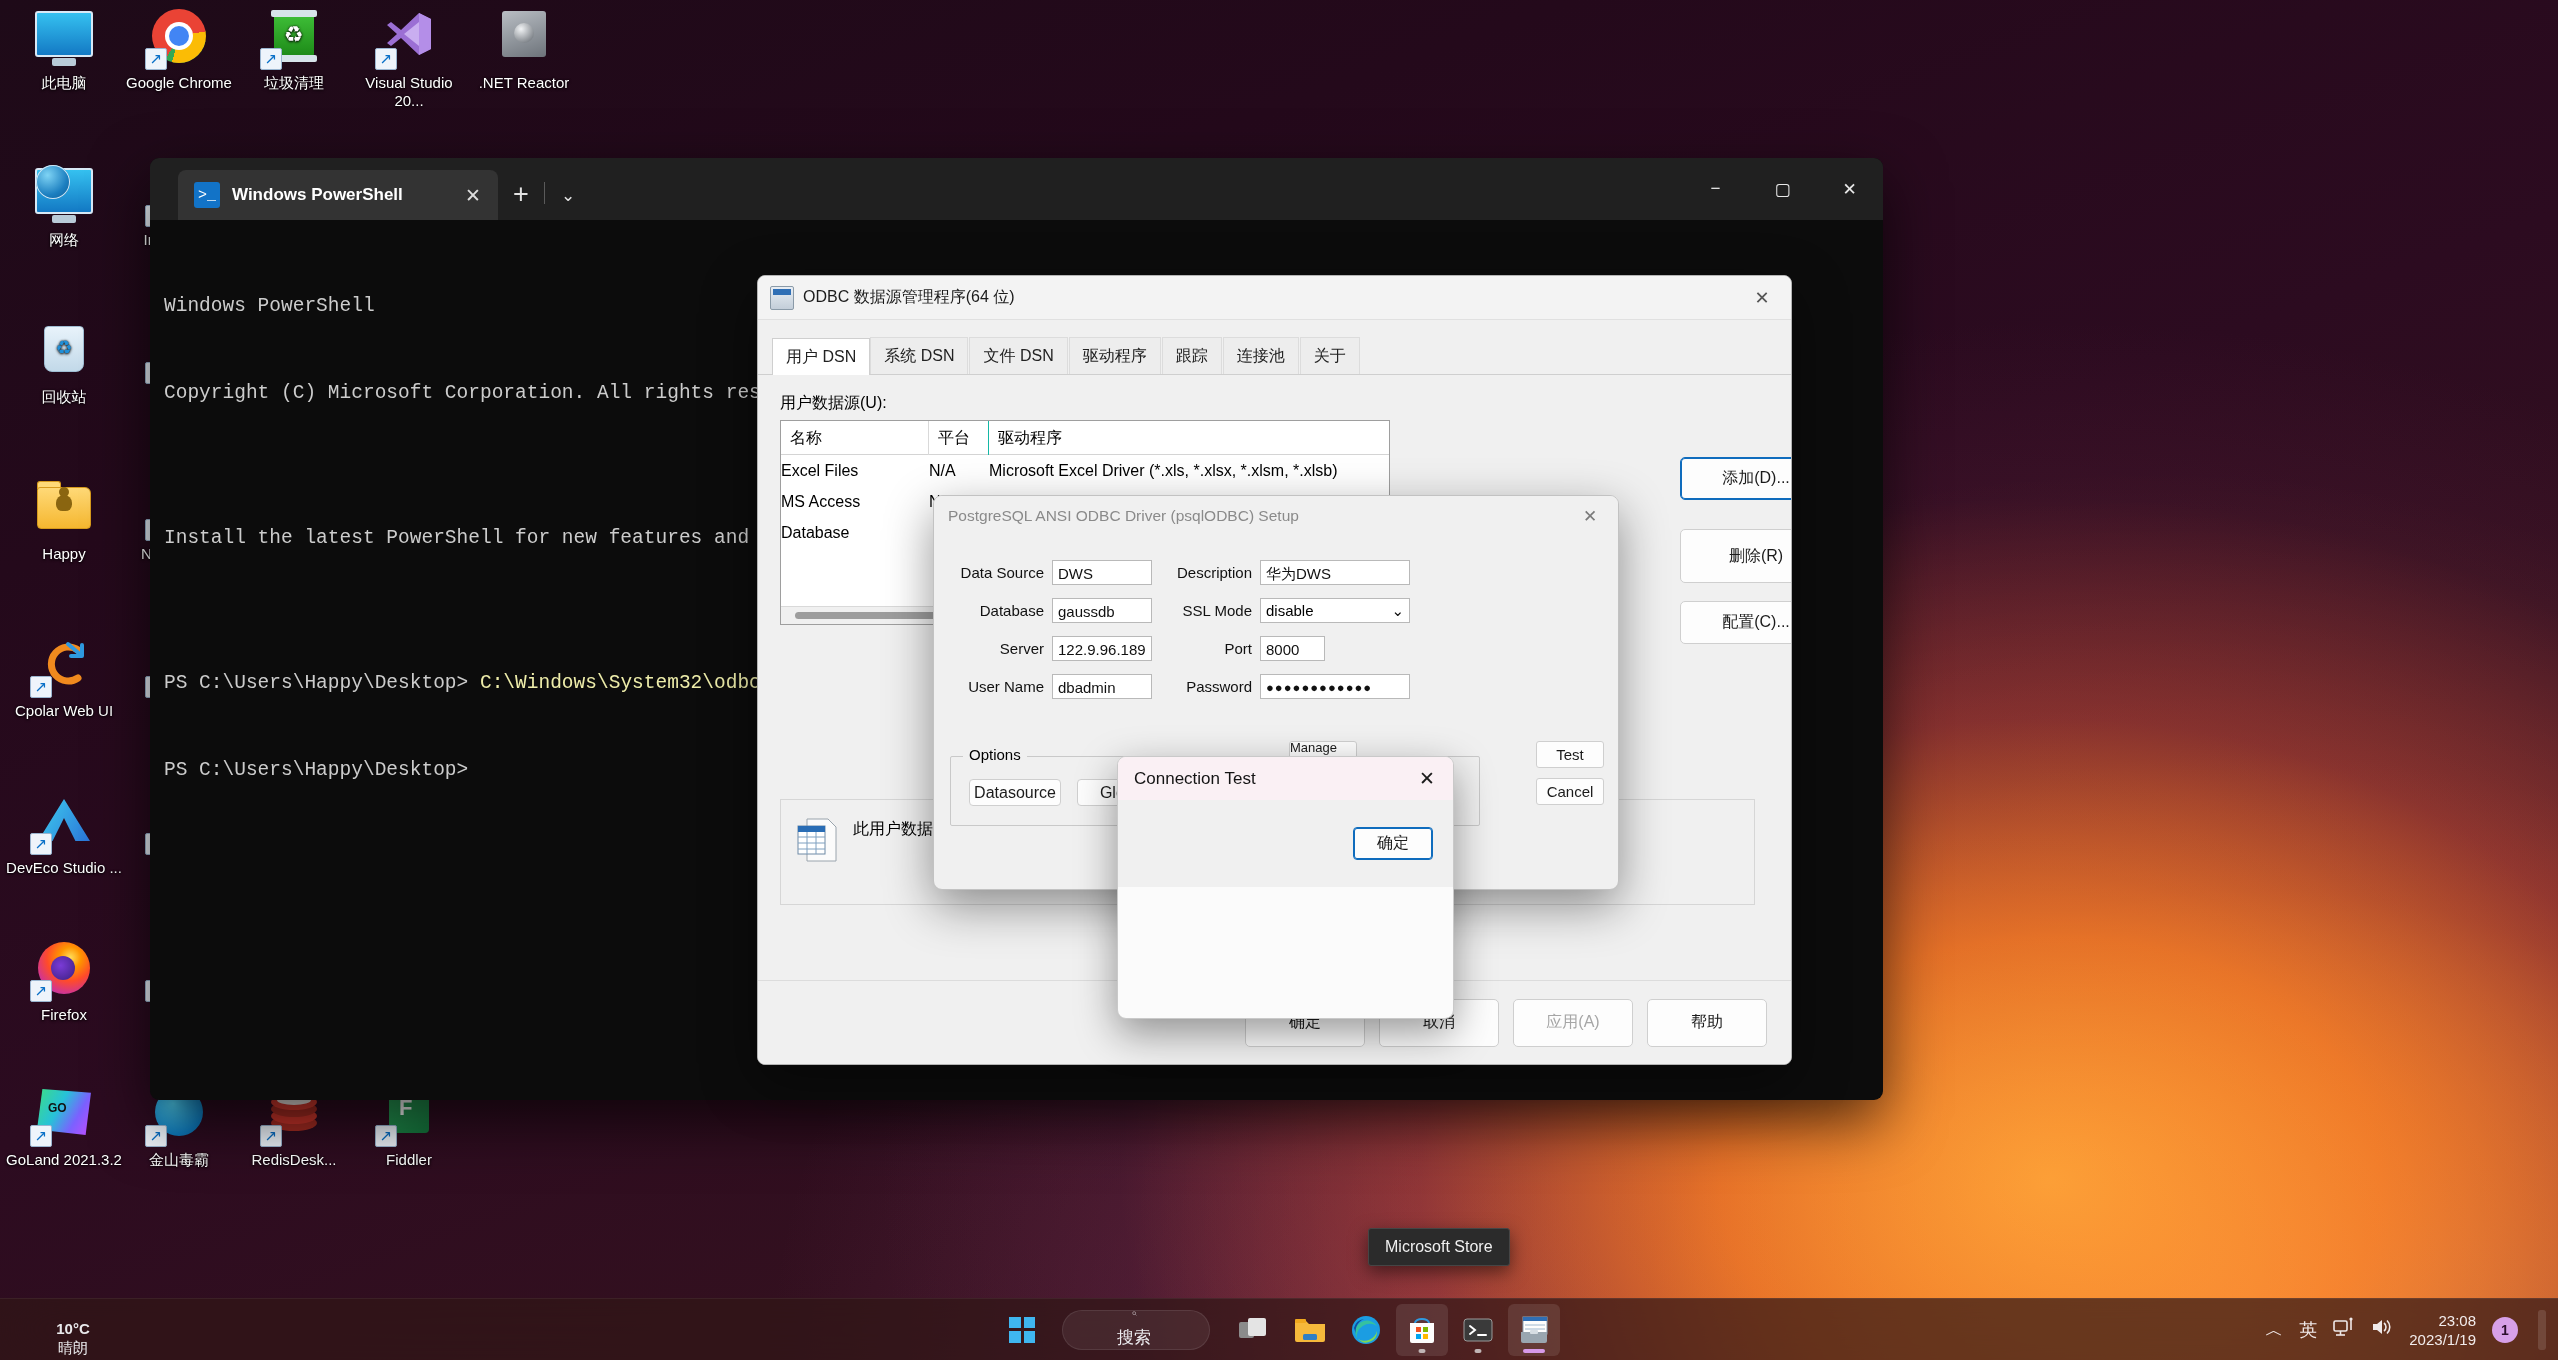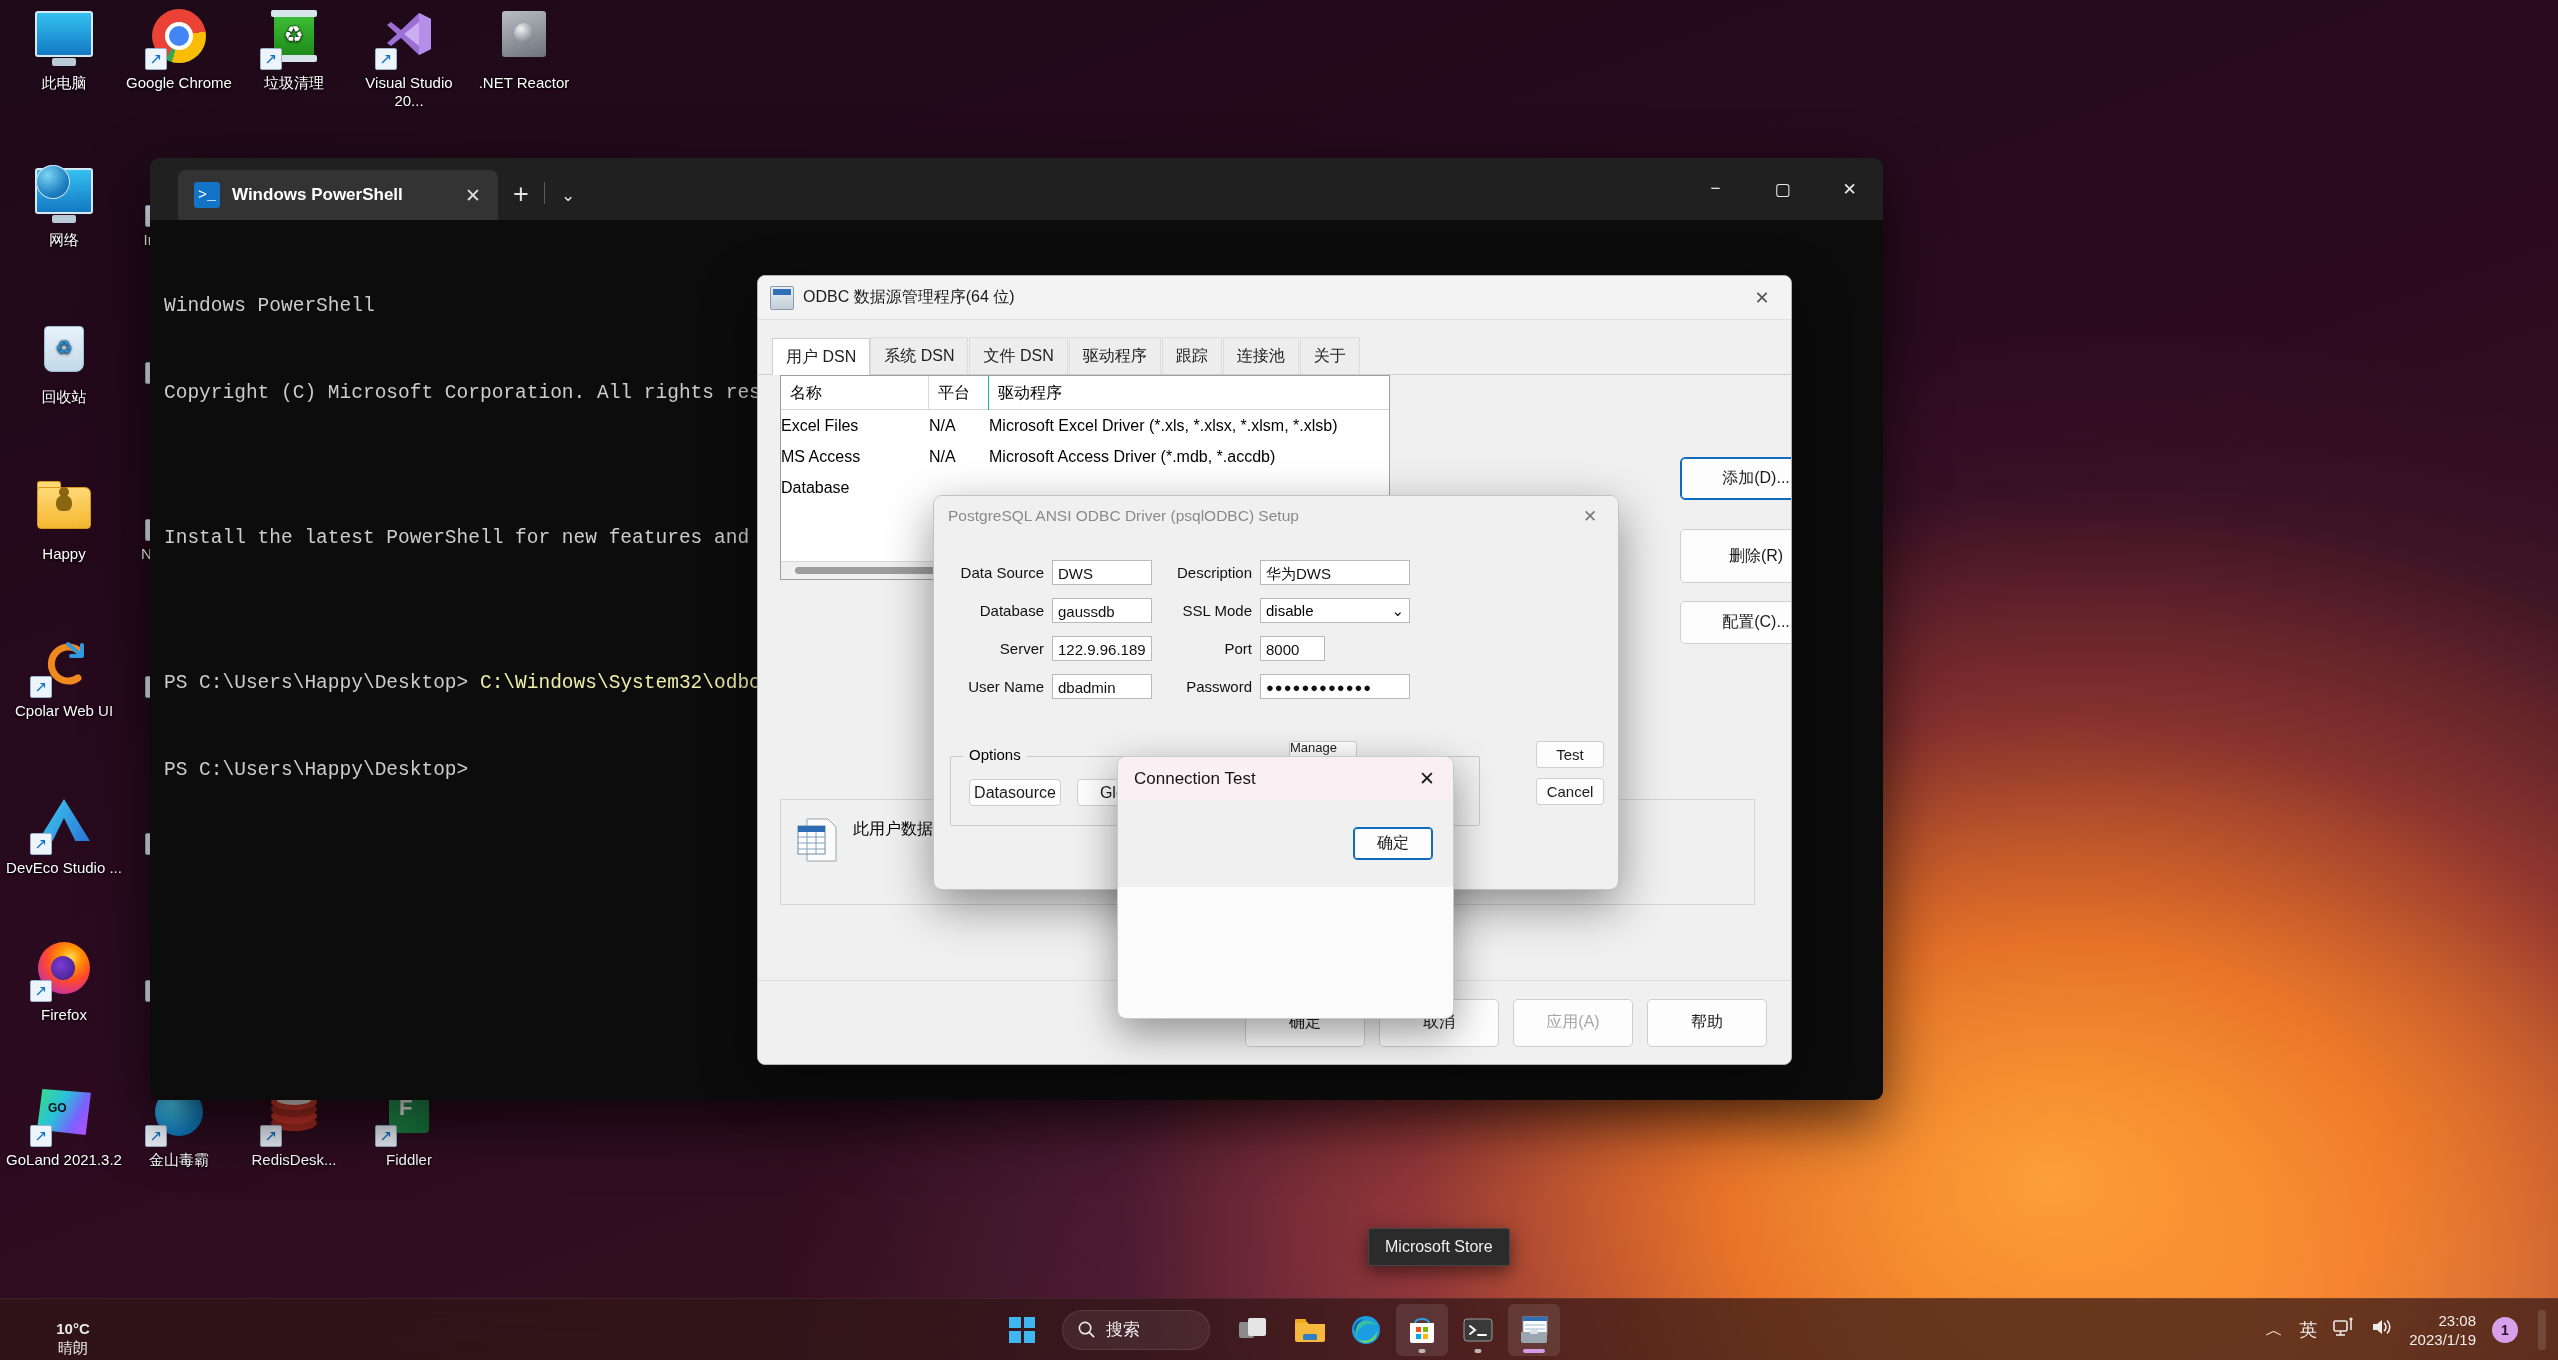--- a/index.html
+++ b/index.html
@@ -120,21 +120,21 @@
   #tb-center { position:absolute; left:50%; transform:translateX(-50%); display:flex; align-items:center; gap:4px; height:62px;}
   .tb-item { width:52px; height:52px; display:flex; align-items:center; justify-content:center; border-radius:6px; position:relative;}
   .tb-item.active { background: rgba(255,255,255,0.10); }
   .tb-dot { position:absolute; bottom:3px; left:50%; transform:translateX(-50%); width:7px; height:4px; border-radius:3px; background:#c0b5b5;}
   .tb-dot.wide { width:22px; background:#d79ae8; }
   #tb-search {
     height:40px; min-width:148px; padding:0 18px 0 14px;
     background: rgba(255,255,255,0.07);
     border:1px solid rgba(255,255,255,0.09);
     border-radius:20px; display:flex; align-items:center; gap:10px;
-    color:#ececf0; font-size:17px; margin-right:14px;
+    color:#ececf0; font-size:17px; margin-right:14px;flex-direction:column;
   }
   #tb-win { width:48px; height:48px; display:flex; align-items:center; justify-content:center; margin-right:12px;}
   .winlogo { display:grid; grid-template-columns:1fr 1fr; grid-template-rows:1fr 1fr; gap:3px; width:26px; height:26px;}
   .winlogo i { background:#3fb6f0; display:block; }
   #tb-right {
     position:absolute; right:0; height:62px; display:flex; align-items:center; gap:16px;
     padding-right:12px; color:#f0eaea; font-size:15px;
   }
   #tb-clock { text-align:right; line-height:19px; font-size:15px; color:#f2ecec;}
   .tray-ico { font-size:18px; color:#f0e9e9; }
@@ -521,20 +521,21 @@
     <div class="tabs">
       <div class="tab sel">用户 DSN</div>
       <div class="tab">系统 DSN</div>
       <div class="tab">文件 DSN</div>
       <div class="tab">驱动程序</div>
       <div class="tab">跟踪</div>
       <div class="tab">连接池</div>
       <div class="tab">关于</div>
     </div>
 
+    <div class="sect-label">用户数据源(U):</div>
 
     <div class="dsn-table">
       <div class="dsn-head">
         <div class="c-name">名称</div>
         <div class="c-plat">平台</div>
         <div class="c-drv">驱动程序</div>
       </div>
       <div class="dsn-row">
         <div class="c-name">Excel Files</div>
         <div class="c-plat">N/A</div>

